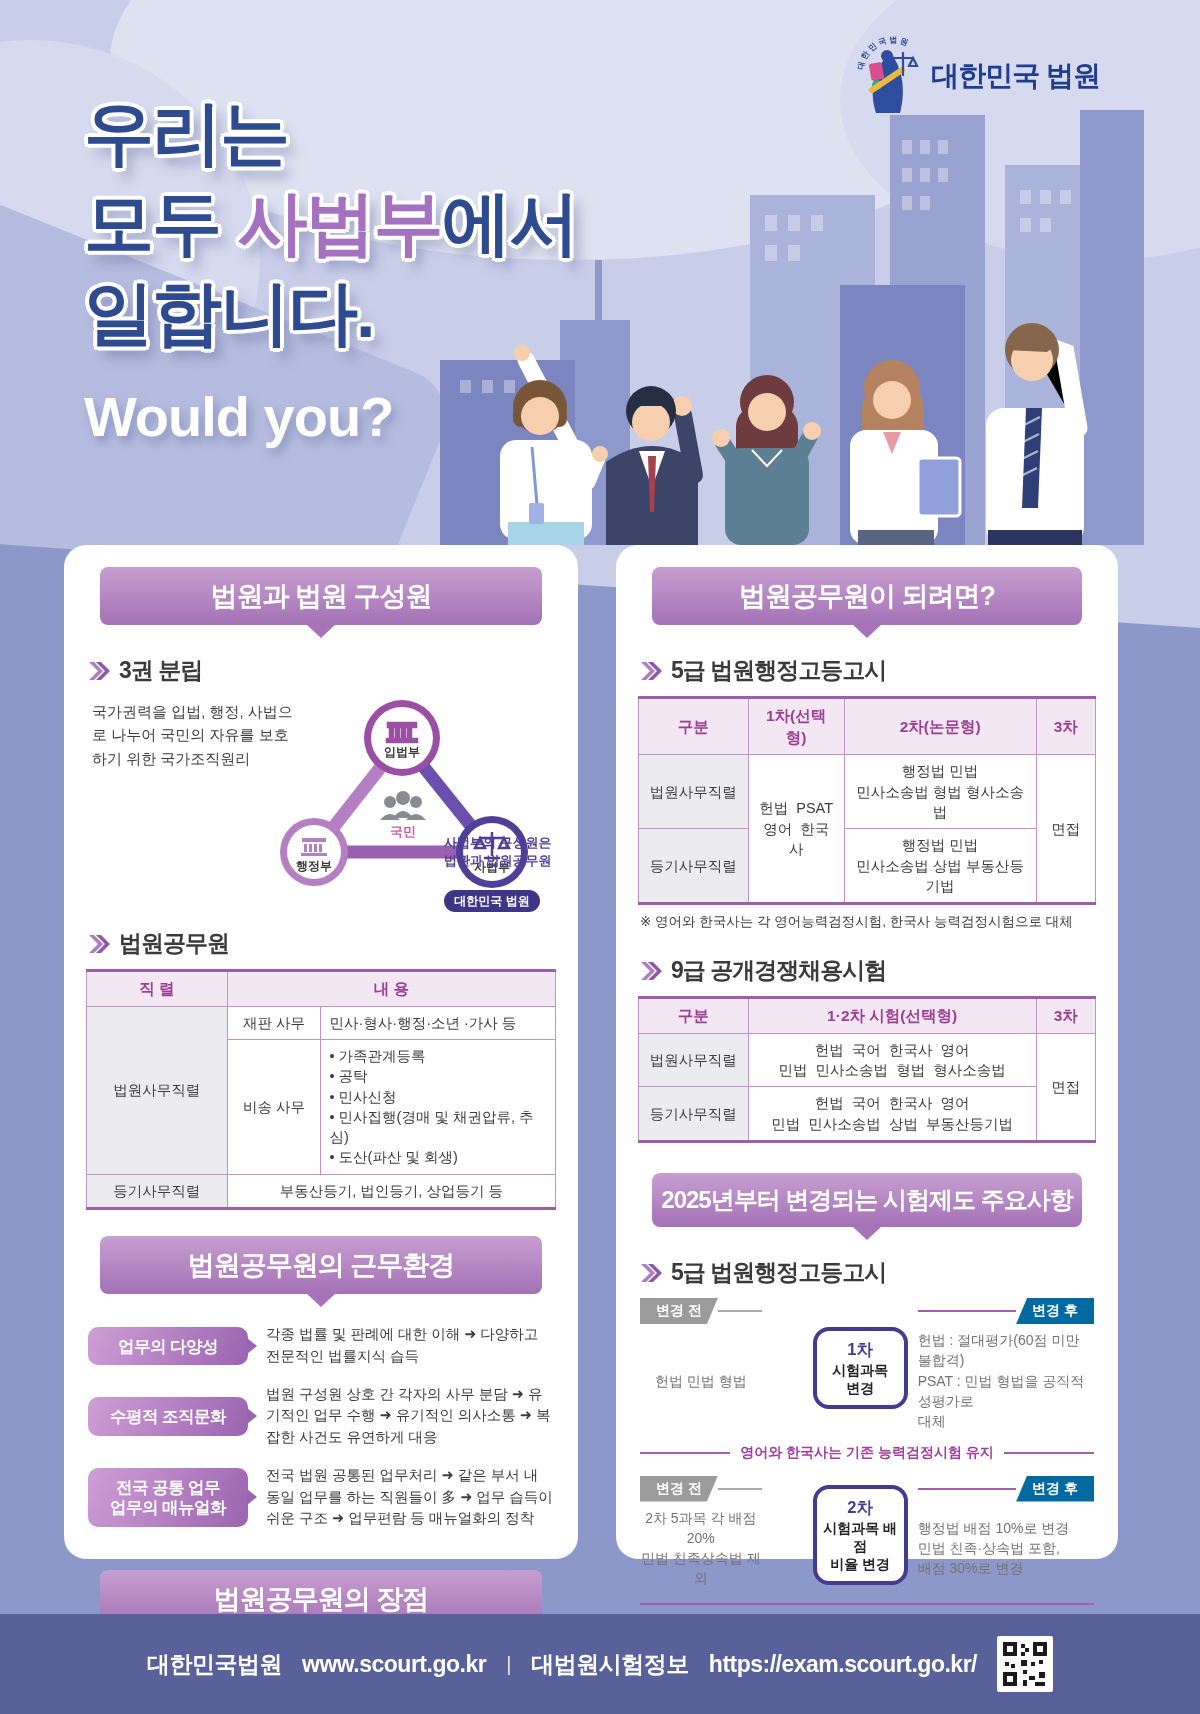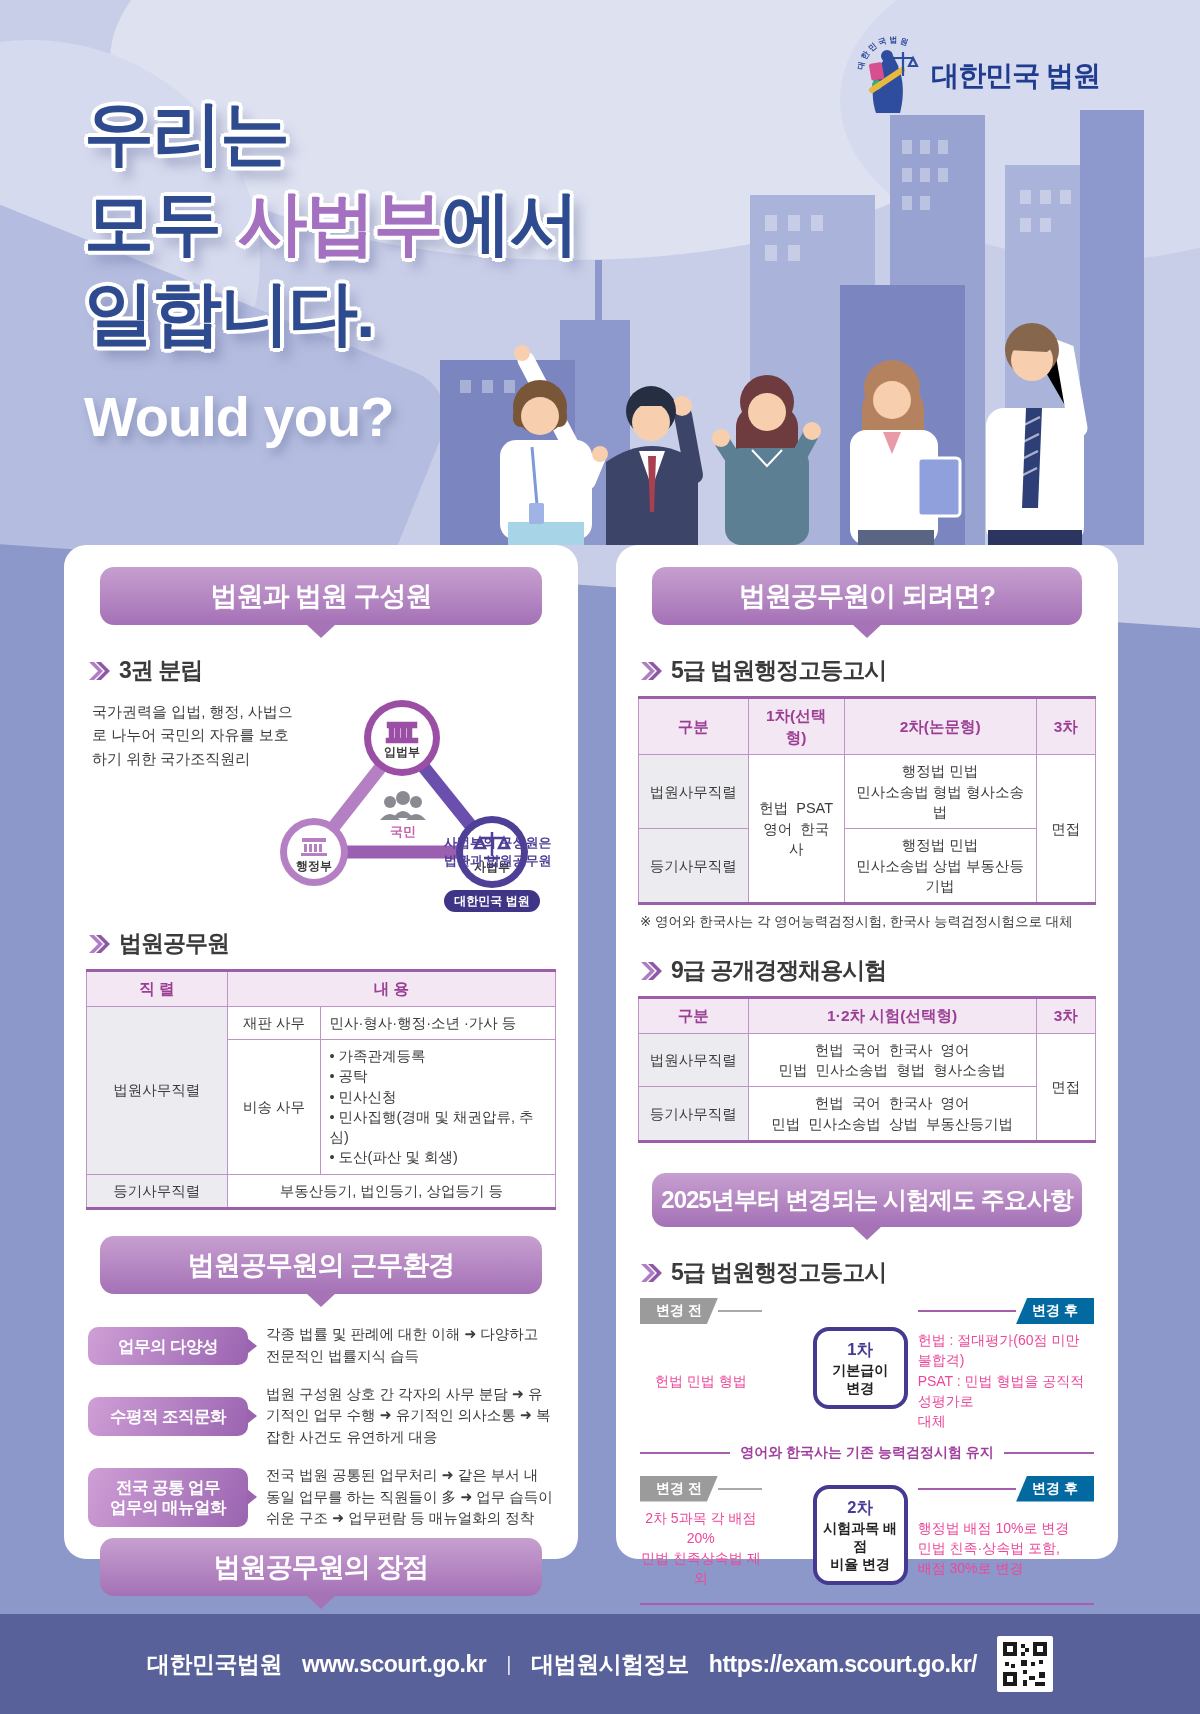--- a/index.html
+++ b/index.html
@@ -27,21 +27,21 @@
     text-shadow:4px 6px 10px rgba(110,120,165,.55);}
 
   .illu{position:absolute;left:420px;top:110px;z-index:1;}
 
   
   .card{position:absolute;top:545px;background:#fff;border-radius:22px;z-index:3;padding:20px 22px;box-sizing:border-box;}
   .card-l{left:64px;width:514px;height:1014px;}
   .card-r{left:616px;width:502px;height:1014px;}
 
   .banner{position:relative;margin:2px 14px 30px 14px;background:linear-gradient(180deg,#c79fd0,#a471b6);
-    color:#fff;font-size:27px;font-weight:800;text-align:center;padding:11px 0;border-radius:14px;letter-spacing:-1px;}
+    color:#fff;font-size:27px;font-weight:800;text-align:center;padding:11px 0;border-radius:8px;letter-spacing:-1px;}
   .banner::after{content:"";position:absolute;left:50%;bottom:-13px;margin-left:-15px;width:0;height:0;
     border-left:15px solid transparent;border-right:15px solid transparent;border-top:14px solid #a673b6;}
 
   .subhead{display:flex;align-items:center;gap:9px;font-size:23px;font-weight:800;color:#3a3a3a;margin:14px 2px 10px 2px;letter-spacing:-1px;}
 
   .ml{white-space:pre-line;}
   .pre{white-space:pre-wrap;}
 
   
   .powers{position:relative;height:218px;margin-bottom:4px;}
@@ -66,21 +66,21 @@
   .ptext{flex:1;font-size:14.5px;color:#3c3c3c;line-height:1.5;}
 
   
   .chg{display:grid;grid-template-columns:1fr 136px 1.45fr;column-gap:10px;margin:0 2px;}
   .tagrow{display:flex;align-items:center;grid-row:1;}
   .tag{color:#fff;font-size:14px;font-weight:700;padding:4px 16px;white-space:nowrap;}
   .tag-b{background:#9b9b9b;clip-path:polygon(0 0,100% 0,calc(100% - 11px) 100%,0 100%);}
   .tag-a{background:#0369a1;clip-path:polygon(11px 0,100% 0,100% 100%,0 100%);}
   .lineg{flex:1;height:2px;background:#a9a9a9;}
   .linep{flex:1;height:2px;background:#a65fae;}
-  .chg-text{grid-row:2;align-self:center;font-size:14px;color:#ec4899;text-align:center;line-height:1.45;padding:6px 0;}
+  .chg-text{grid-row:2;align-self:center;font-size:14px;color:#737373;text-align:center;line-height:1.45;padding:6px 0;}
   .chg-text.r{text-align:left;}
   .cbox{grid-column:2;grid-row:1/3;align-self:center;background:#fff;border:4px solid #443a92;border-radius:16px;
     text-align:center;padding:8px 4px;margin-left:41px;}
   .cbox .c1{color:#443a92;font-weight:800;font-size:16.5px;}
   .cbox .c2{color:#222;font-weight:700;font-size:14px;line-height:1.3;}
   .chg-sep{height:2px;background:#a65fae;margin:8px 2px 14px 2px;}
   .chg-note{display:flex;align-items:center;gap:10px;margin:6px 2px 14px 2px;}
   .chg-note .txt{color:#a13f9e;font-size:14px;font-weight:700;white-space:nowrap;}
 
   
@@ -325,21 +325,21 @@
     <div class="banner">법원공무원의 근무환경</div>
 
     <div class="prow">
       <div class="pill ml">업무의 다양성</div>
       <div class="ptext">각종 법률 및 판례에 대한 이해 ➜ 다양하고 전문적인 법률지식 습득</div>
     </div>
     <div class="prow">
       <div class="pill ml">수평적 조직문화</div>
       <div class="ptext">법원 구성원 상호 간 각자의 사무 분담 ➜ 유기적인 업무 수행 ➜ 유기적인 의사소통 ➜ 복잡한 사건도 유연하게 대응</div>
     </div>
-    <div class="prow" style="margin-bottom:8px;">
+    <div class="prow" style="margin-bottom:40px;">
       <div class="pill ml">전국 공통 업무
 업무의 매뉴얼화</div>
       <div class="ptext">전국 법원 공통된 업무처리 ➜ 같은 부서 내 동일 업무를 하는 직원들이 多 ➜ 업무 습득이 쉬운 구조 ➜ 업무편람 등 매뉴얼화의 정착</div>
     </div>
 
     <div class="banner">법원공무원의 장점</div>
 
     <div class="prow">
       <div class="pill ml">일반직과 별도의
 공안직 봉급</div>
@@ -423,21 +423,21 @@
       <span>5급 법원행정고등고시</span>
     </div>
 
     <div class="chg">
       <div class="tagrow">
           <span class="tag tag-b">변경 전</span>
           <span class="lineg"></span>
         </div>
       <div class="cbox">
           <div class="c1">1차</div>
-          <div class="c2 ml">기본급이
+          <div class="c2 ml">시험과목
 변경</div>
         </div>
       <div class="tagrow">
           <span class="linep"></span>
           <span class="tag tag-a">변경 후</span>
         </div>
       <div class="chg-text ml" style="grid-column:1;">헌법  민법  형법</div>
       <div class="chg-text r ml" style="grid-column:3;">헌법 : 절대평가(60점 미만 불합격)
 PSAT : 민법 형법을 공직적성평가로
 대체</div>

